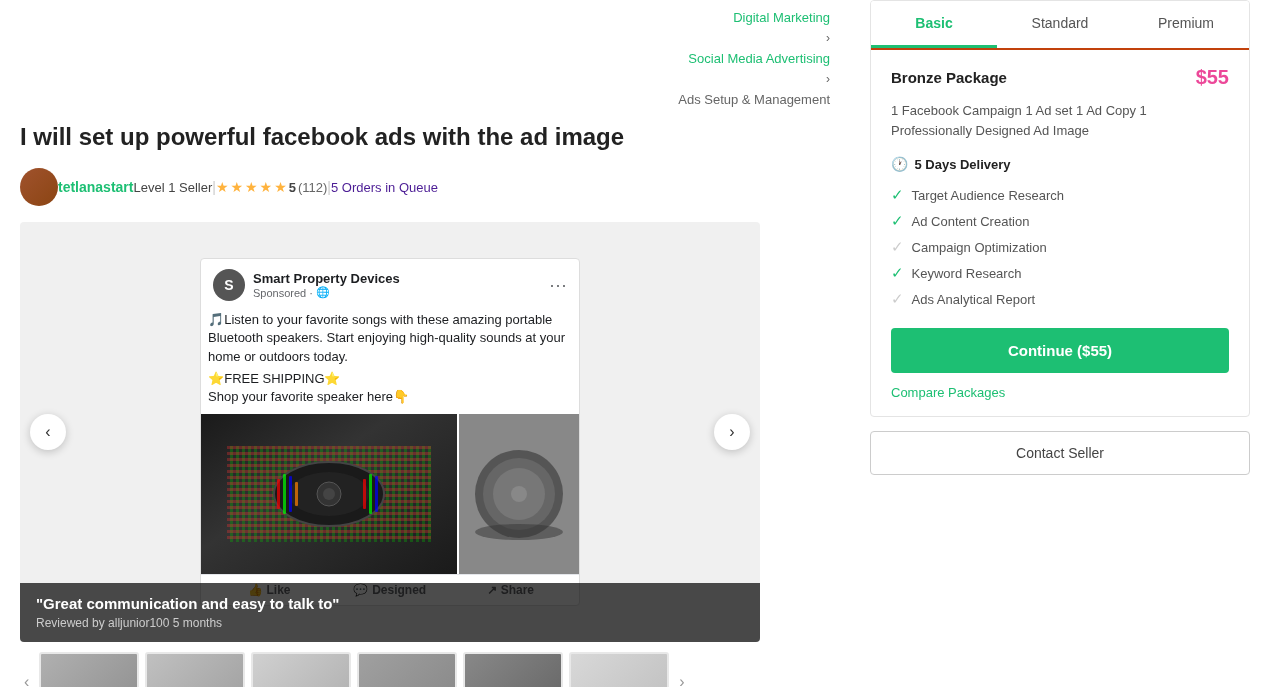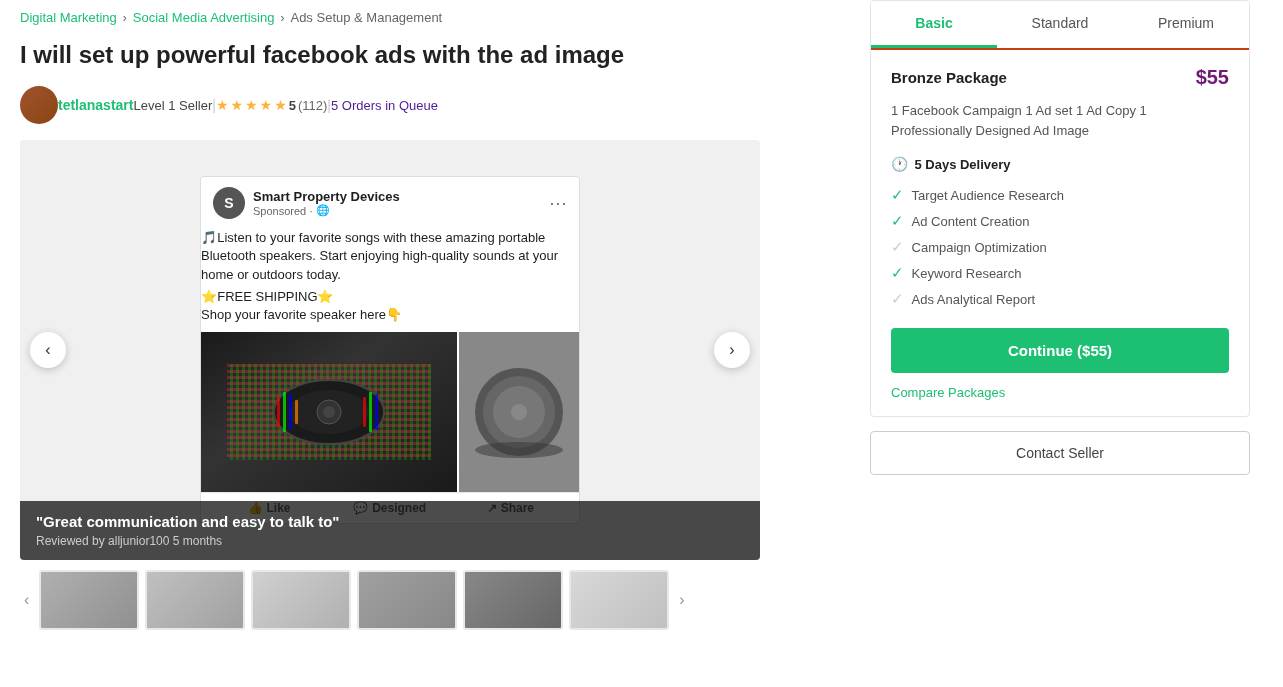--- a/index.html
+++ b/index.html
@@ -4,21 +4,21 @@
   <style>
     * { box-sizing: border-box; margin: 0; padding: 0; }
     body { font-family: -apple-system, BlinkMacSystemFont, 'Segoe UI', sans-serif; font-size: 14px; color: #333; background: #fff; }
     
     .container { display: flex; width: 1283px; min-height: 687px; overflow: hidden; }
     
     
     .left-panel { flex: 1; padding: 10px 20px; max-width: 850px; }
     
     
-    .breadcrumb { display: flex; align-items: flex-end; gap: 6px; font-size: 13px; margin-bottom: 14px; }
+    .breadcrumb { display: flex; align-items: flex-end; gap: 6px; font-size: 13px; margin-bottom: 14px; flex-direction: column; }
     .breadcrumb a { color: #1dbf73; text-decoration: none; }
     .breadcrumb .sep { color: #666; font-size: 12px; }
     .breadcrumb .current { color: #666; }
     
     
     .gig-title { font-size: 24px; font-weight: 700; color: #222; line-height: 1.3; margin-bottom: 16px; max-width: 700px; }
     
     
     .seller-info { display: flex; align-items: center; margin-bottom: 16px; }
     .avatar { width: 38px; height: 38px; border-radius: 50%; background: #8B4513; overflow: hidden; flex-shrink: 0; }
@@ -37,21 +37,21 @@
     
     
     .fb-mock { width: 100%; height: 100%; background: #f0f0f0; display: flex; align-items: center; justify-content: center; }
     .fb-card { width: 380px; background: #fff; border: 1px solid #ddd; border-radius: 4px; font-family: -apple-system, sans-serif; }
     .fb-header { padding: 10px 12px; display: flex; align-items: center; gap: 8px; }
     .fb-logo { width: 32px; height: 32px; border-radius: 50%; background: #555; display: flex; align-items: center; justify-content: center; color: #fff; font-size: 14px; font-weight: 700; }
     .fb-header-text { flex: 1; }
     .fb-page-name { font-size: 13px; font-weight: 600; color: #1c1e21; }
     .fb-sponsored { font-size: 11px; color: #65676b; display: flex; align-items: center; gap: 3px; }
     .fb-dots { color: #65676b; font-size: 18px; margin-left: auto; cursor: pointer; }
-    .fb-body { padding: 0 0 8px; font-size: 13px; color: #1c1e21; line-height: 1.4; }
+    .fb-body { padding: 0 7px 8px; font-size: 13px; color: #1c1e21; line-height: 1.4; }
     .fb-images { display: flex; gap: 2px; height: 160px; }
     .fb-img-main { flex: 1; background: #e8e8e8; position: relative; overflow: hidden; }
     .speaker-big { width: 100%; height: 100%; background: linear-gradient(145deg, #1a1a1a 0%, #333 40%, #1a1a1a 100%); display: flex; align-items: center; justify-content: center; position: relative; }
     .speaker-lights { position: absolute; width: 80%; height: 60%; background: repeating-linear-gradient(0deg, transparent, transparent 3px, rgba(255,50,50,0.3) 3px, rgba(255,50,50,0.3) 6px), repeating-linear-gradient(90deg, transparent, transparent 3px, rgba(0,200,0,0.3) 3px, rgba(0,200,0,0.3) 6px); }
     .fb-img-small { width: 120px; background: #e0e0e0; position: relative; overflow: hidden; }
     .echo-dot { width: 100%; height: 100%; background: #888; display: flex; align-items: center; justify-content: center; }
     .fb-actions { border-top: 1px solid #e4e6ea; padding: 4px 12px; display: flex; gap: 8px; }
     .fb-btn { flex: 1; padding: 4px; text-align: center; color: #65676b; font-size: 12px; font-weight: 600; cursor: pointer; border-radius: 4px; }
     
     
@@ -84,21 +84,21 @@
     
     .package-tabs { display: flex; border-bottom: 2px solid #c2410c; }
     .pkg-tab { flex: 1; padding: 14px 10px; text-align: center; font-size: 14px; font-weight: 500; cursor: pointer; color: #555; background: #fff; border: none; border-bottom: 3px solid transparent; }
     .pkg-tab.active { color: #1dbf73; border-bottom: 3px solid #1dbf73; font-weight: 600; }
     
     
     .package-content { padding: 16px 20px; }
     
     .pkg-header { display: flex; justify-content: space-between; align-items: center; margin-bottom: 12px; }
     .pkg-name { font-weight: 700; font-size: 15px; color: #222; }
-    .pkg-price { font-weight: 700; font-size: 20px; color: #701a75; }
+    .pkg-price { font-weight: 700; font-size: 20px; color: #ec4899; }
     
     .pkg-description { font-size: 13px; color: #555; line-height: 1.5; margin-bottom: 16px; }
     
     .pkg-delivery { display: flex; align-items: center; gap: 6px; font-size: 13px; font-weight: 700; color: #222; margin-bottom: 14px; }
     
     .features-list { list-style: none; display: flex; flex-direction: column; gap: 8px; margin-bottom: 20px; }
     .feature-item { display: flex; align-items: center; gap: 8px; font-size: 13px; color: #555; }
     .check-green { color: #1dbf73; font-size: 15px; }
     .check-gray { color: #ccc; font-size: 15px; }
     

